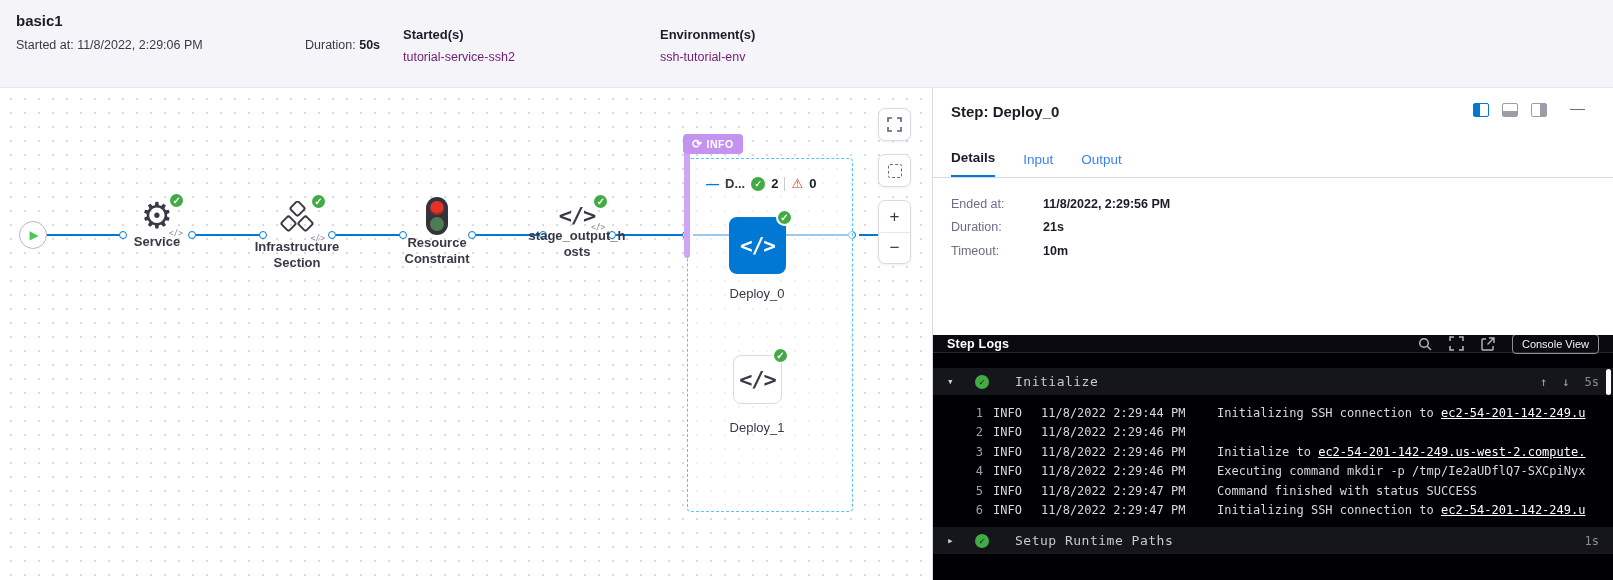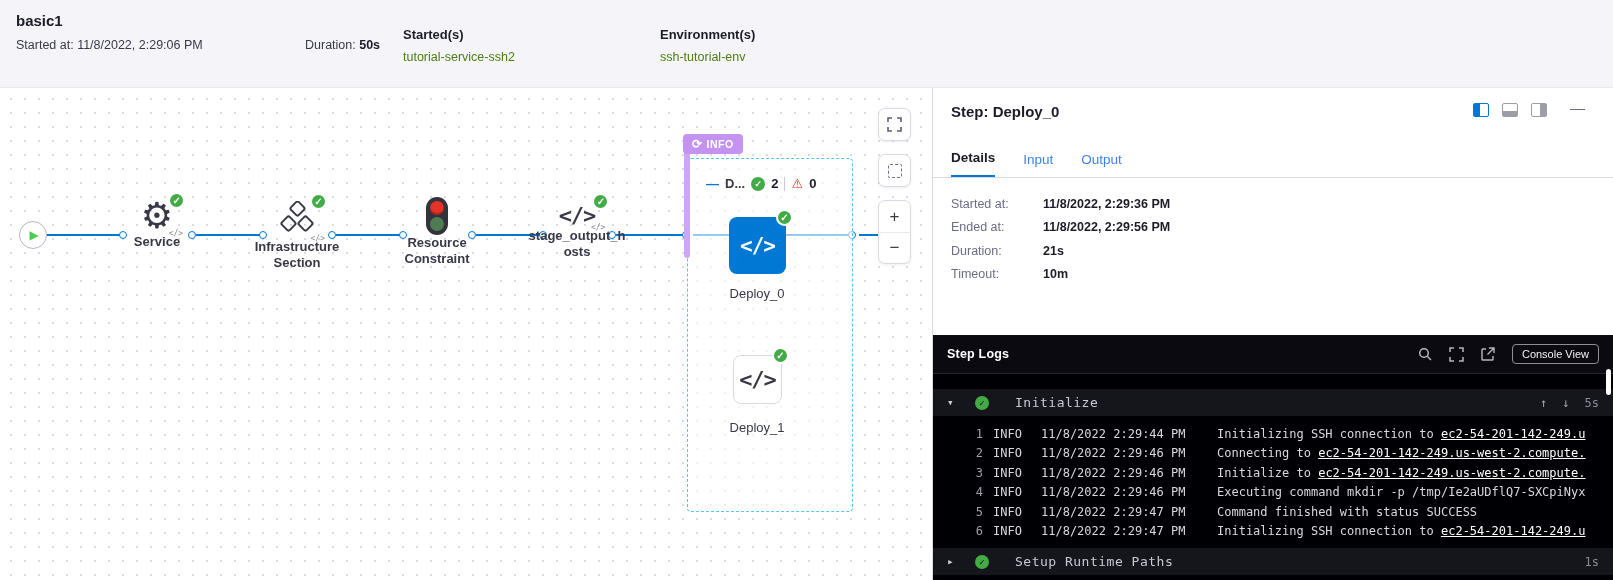--- a/index.html
+++ b/index.html
@@ -7,21 +7,21 @@
   body { font-family:"Liberation Sans", sans-serif; background:#fff; color:#22222a; }
 
   
   .topbar { position:relative; width:1613px; height:88px; background:#f5f5f9; border-bottom:1px solid #e8e8ee; }
   .run-title { position:absolute; left:16px; top:12px; font-size:15px; font-weight:bold; color:#1c1c28; }
   .started-row { position:absolute; left:16px; top:38px; font-size:12.5px; color:#383946; }
   .duration-row { position:absolute; left:305px; top:38px; font-size:12.5px; color:#383946; }
   .duration-row b { font-weight:bold; color:#1c1c28; }
   .svc-block { position:absolute; top:27px; font-size:13px; }
   .svc-block .blk-label { font-weight:bold; color:#1c1c28; margin-bottom:7px; }
-  .svc-block a { color:#4d7c0f; text-decoration:none; font-size:12.5px; cursor:pointer; }
+  .svc-block a { color:#701a75; text-decoration:none; font-size:12.5px; cursor:pointer; }
   .svc1 { left:403px; } .env1 { left:660px; }
 
   
   .main { display:flex; width:1613px; height:492px; }
 
   
   .canvas { position:relative; width:932px; height:492px; background:#fff;
     background-image: radial-gradient(circle, #d9dae4 1px, transparent 1.2px);
     background-size: 14px 14px; background-position: 4px 4px; overflow:hidden; }
   .edge { position:absolute; height:2px; background:#0278d5; top:146px; }
@@ -94,21 +94,21 @@
   .tab.active { font-weight:bold; color:#1c1c28; border-bottom:2.5px solid #0278d5; }
 
   .detail-rows { position:absolute; left:18px; top:104px; right:16px; }
   .d-row { display:flex; height:23.5px; align-items:center; font-size:12.5px; }
   .d-label { width:92px; color:#6b6d85; }
   .d-value { color:#1c1c28; font-weight:bold; }
   .d-link { color:#0278d5; text-decoration:none; cursor:pointer; font-weight:bold; }
 
   
   .console { position:relative; height:245px; background:#000004; overflow:hidden; font-family:"DejaVu Sans Mono", monospace; }
-  .console-header { height:39px; display:flex; align-items:center; padding:1px 14px; background:#0a0a10; border-bottom:1px solid #26262e; }
+  .console-header { height:18px; display:flex; align-items:center; padding:1px 14px; background:#0a0a10; border-bottom:1px solid #26262e; }
   .console-title { color:#fff; font-size:12.5px; font-weight:bold; font-family:"Liberation Sans", sans-serif; letter-spacing:.2px; }
   .console-actions { margin-left:auto; display:flex; align-items:center; gap:17px; }
   .c-ic { color:#b7b7c2; cursor:pointer; display:flex; }
   .console-view-btn { border:1px solid #8e8e99; color:#f2f2f5; background:transparent; font-size:11px; font-family:"Liberation Sans", sans-serif; padding:3px 9px; border-radius:4px; cursor:pointer; }
   .console-scroll-thumb { position:absolute; right:2px; top:34px; width:5px; height:26px; background:#fff; border-radius:3px; }
 
   .log-group-row { height:27px; display:flex; align-items:center; padding:0 14px; background:#15151c; cursor:pointer; }
   .lg-chevron { color:#cfcfda; font-size:11px; width:12px; }
   .lg-check { width:14px; height:14px; border-radius:50%; background:#42ab45; color:#0a0a0a; font-size:9px; line-height:14px; text-align:center; font-weight:bold; margin-left:16px; }
   .lg-name { color:#c9c9d4; font-size:13px; margin-left:26px; letter-spacing:.5px; }
@@ -266,24 +266,20 @@
       </div>
       <span class="panel-min">—</span>
 
       <div class="tabs">
         <span class="tab active">Details</span>
         <span class="tab">Input</span>
         <span class="tab">Output</span>
       </div>
 
       <div class="detail-rows">
-        <div class="d-row">
-          <span class="d-label">Started at:</span>
-          <span class="d-value">11/8/2022, 2:29:36 PM</span>
-        </div>
         <div class="d-row">
           <span class="d-label">Ended at:</span>
           <span class="d-value">11/8/2022, 2:29:56 PM</span>
         </div>
         <div class="d-row">
           <span class="d-label">Duration:</span>
           <span class="d-value">21s</span>
         </div>
         <div class="d-row">
           <span class="d-label">Timeout:</span>
@@ -333,21 +329,20 @@
         <div class="log-line">
           <span class="ln">1</span>
           <span class="lvl">INFO</span>
           <span class="time">11/8/2022 2:29:44 PM</span>
           <span class="msg"><span>Initializing SSH connection to </span><a class="loglink">ec2-54-201-142-249.u</a></span>
         </div>
         <div class="log-line">
           <span class="ln">2</span>
           <span class="lvl">INFO</span>
           <span class="time">11/8/2022 2:29:46 PM</span>
-          <span class="msg"><span>Connecting to </span><a class="loglink">ec2-54-201-142-249.us-west-2.compute.</a></span>
         </div>
         <div class="log-line">
           <span class="ln">3</span>
           <span class="lvl">INFO</span>
           <span class="time">11/8/2022 2:29:46 PM</span>
           <span class="msg"><span>Initialize to </span><a class="loglink">ec2-54-201-142-249.us-west-2.compute.</a></span>
         </div>
         <div class="log-line">
           <span class="ln">4</span>
           <span class="lvl">INFO</span>

